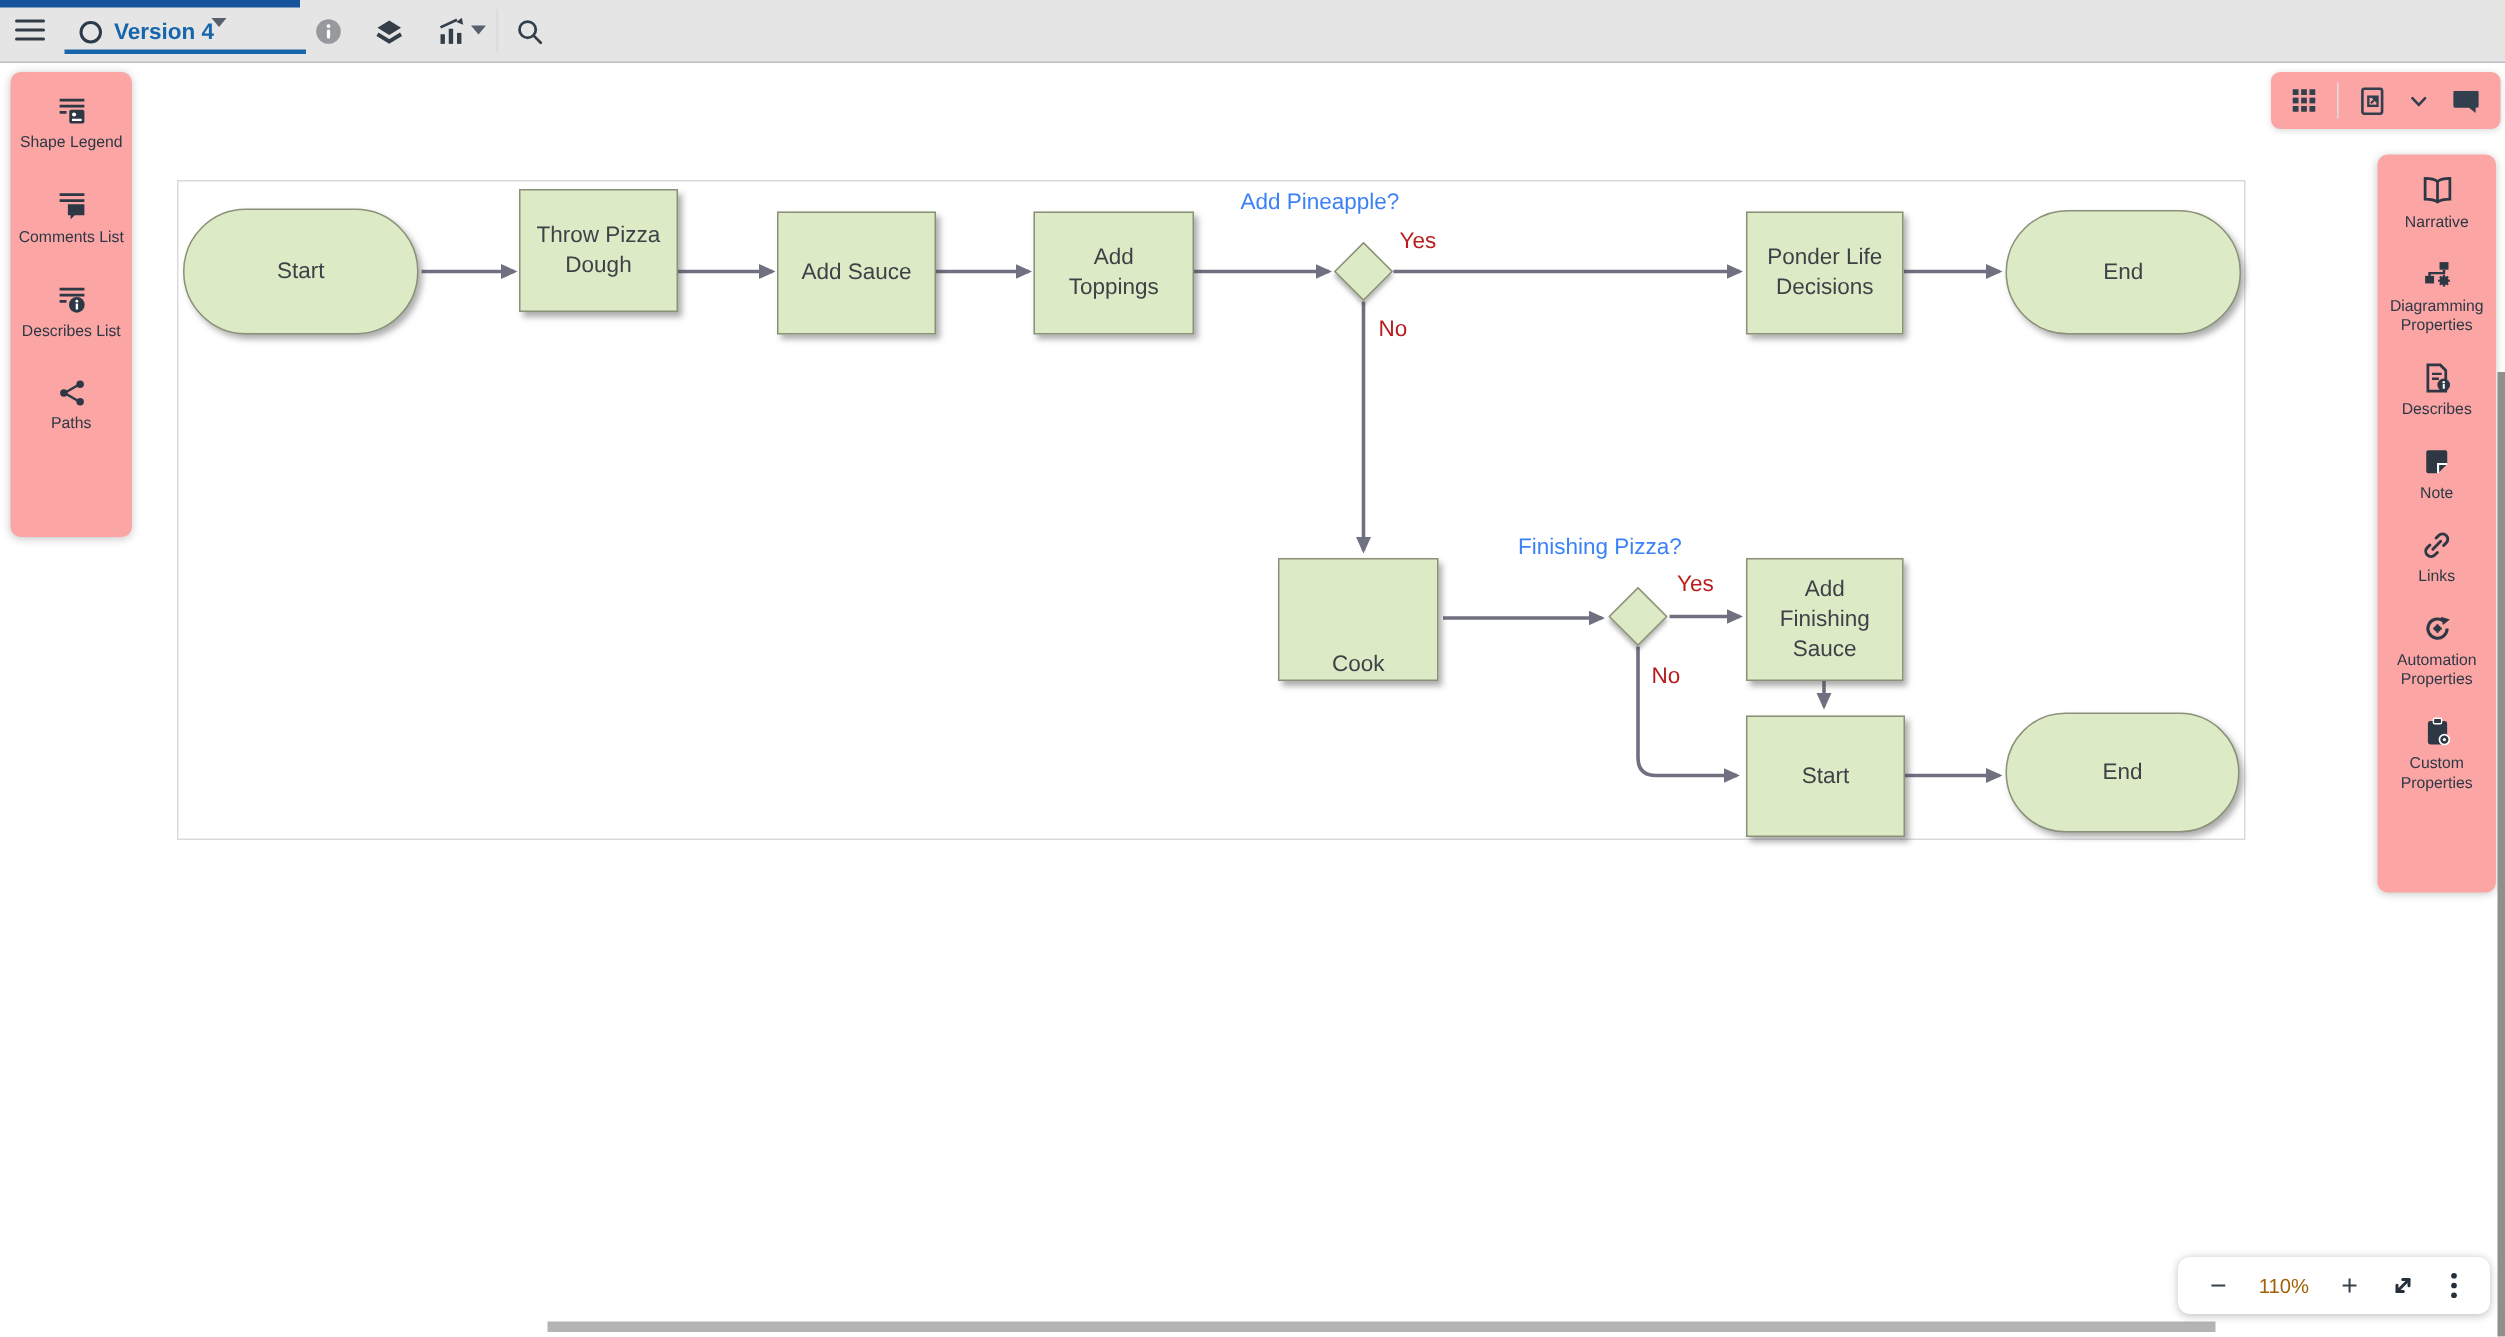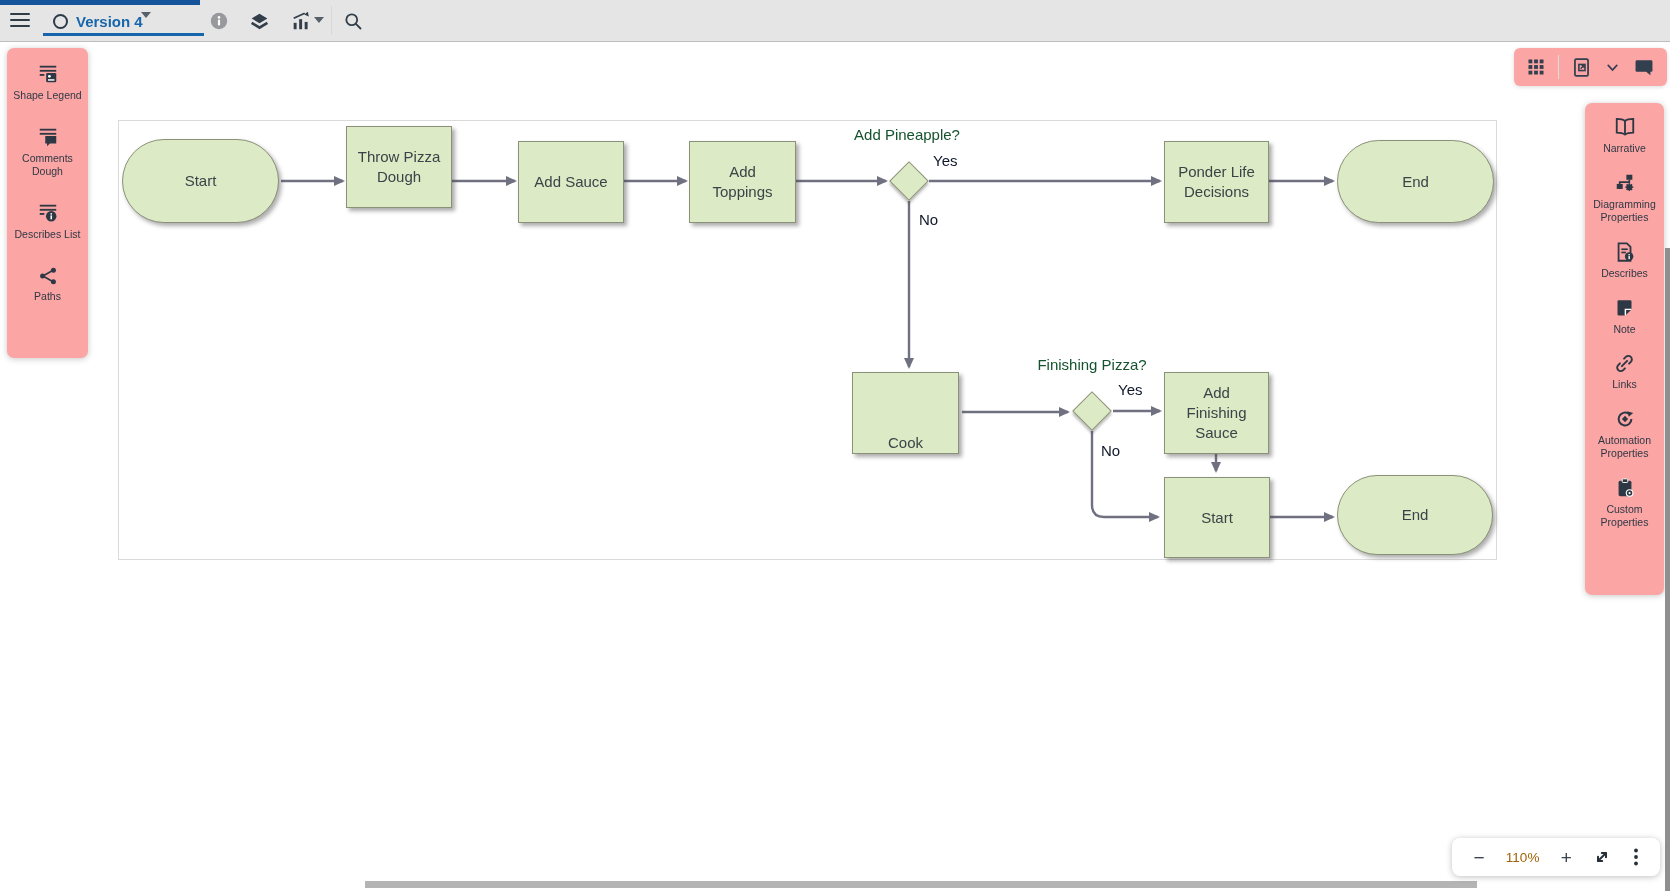--- a/index.html
+++ b/index.html
@@ -31,22 +31,22 @@
   .topright-panel{left:1514px;top:48px;width:153px;height:38px;display:flex;align-items:center;justify-content:space-evenly;border-radius:6px;box-shadow:0 1px 4px rgba(0,0,0,.14);}
   .tr-divider{width:1px;height:24px;background:#dcdddf;}
   
   .canvas-border{position:absolute;left:118px;top:120px;width:1377px;height:438px;border:1px solid #dadada;z-index:1;}
   .edges{position:absolute;left:0;top:0;z-index:2;pointer-events:none;}
   .node{position:absolute;z-index:3;display:flex;align-items:center;justify-content:center;text-align:center;
         background:#dcebc5;border:1.6px solid #8b9078;box-sizing:border-box;
         color:#3e4248;font-size:15px;line-height:1.32;box-shadow:2.5px 3px 4px rgba(70,70,70,.45);cursor:pointer;}
   .terminator{border-radius:42px;}
   .decision{width:28px;height:28px;transform:rotate(45deg);box-shadow:2px 2px 3px rgba(70,70,70,.4);}
-  .edge-label{position:absolute;z-index:4;font-size:15px;color:#0f172a;white-space:nowrap;}
-  .q-label{position:absolute;z-index:4;font-size:15px;color:#14532d;width:160px;text-align:center;white-space:nowrap;}
+  .edge-label{position:absolute;z-index:4;font-size:15px;color:#b91c1c;white-space:nowrap;}
+  .q-label{position:absolute;z-index:4;font-size:15px;color:#3b82f6;width:160px;white-space:nowrap;}
   
   .zoom-panel{position:absolute;left:1452px;top:838px;width:208px;height:38px;background:#fff;border-radius:8px;
               box-shadow:0 1px 6px rgba(0,0,0,.25);display:flex;align-items:center;justify-content:space-evenly;z-index:40;}
   .zoom-btn{font-size:19px;color:#3a4450;cursor:pointer;line-height:1;}
   .zoom-level{font-size:13.5px;color:#a16207;}
   .h-scrollbar{position:absolute;left:365px;top:881px;width:1112px;height:7px;background:#b4b4b4;z-index:25;cursor:pointer;}
   .v-scrollbar{position:absolute;left:1665px;top:248px;width:5px;height:643px;background:#8f8f8f;z-index:25;cursor:pointer;}
   svg{display:block;}
 </style>
 </head>
@@ -160,21 +160,21 @@
   <div class="panel-item">
     <span>
       <svg width="22" height="22" viewBox="0 0 24 24">
         <g stroke="#2d3844" stroke-width="2">
             <line x1="3" y1="4" x2="21" y2="4"></line>
             <line x1="3" y1="8.5" x2="21" y2="8.5"></line>
           </g>
         <path d="M9,11 h12 v8 h-7 l-3,3 v-3 h-2 z" fill="#2d3844"></path>
       </svg>
     </span>
-    <div class="label">Comments Dough</div>
+    <div class="label">Comments List</div>
   </div>
   <div class="panel-item">
     <span>
       <svg width="22" height="22" viewBox="0 0 24 24">
         <g stroke="#2d3844" stroke-width="2">
             <line x1="3" y1="4" x2="21" y2="4"></line>
             <line x1="3" y1="8.5" x2="21" y2="8.5"></line>
             <line x1="3" y1="13" x2="8" y2="13"></line>
           </g>
         <circle cx="15.5" cy="15.5" r="5.7" fill="#2d3844"></circle>

